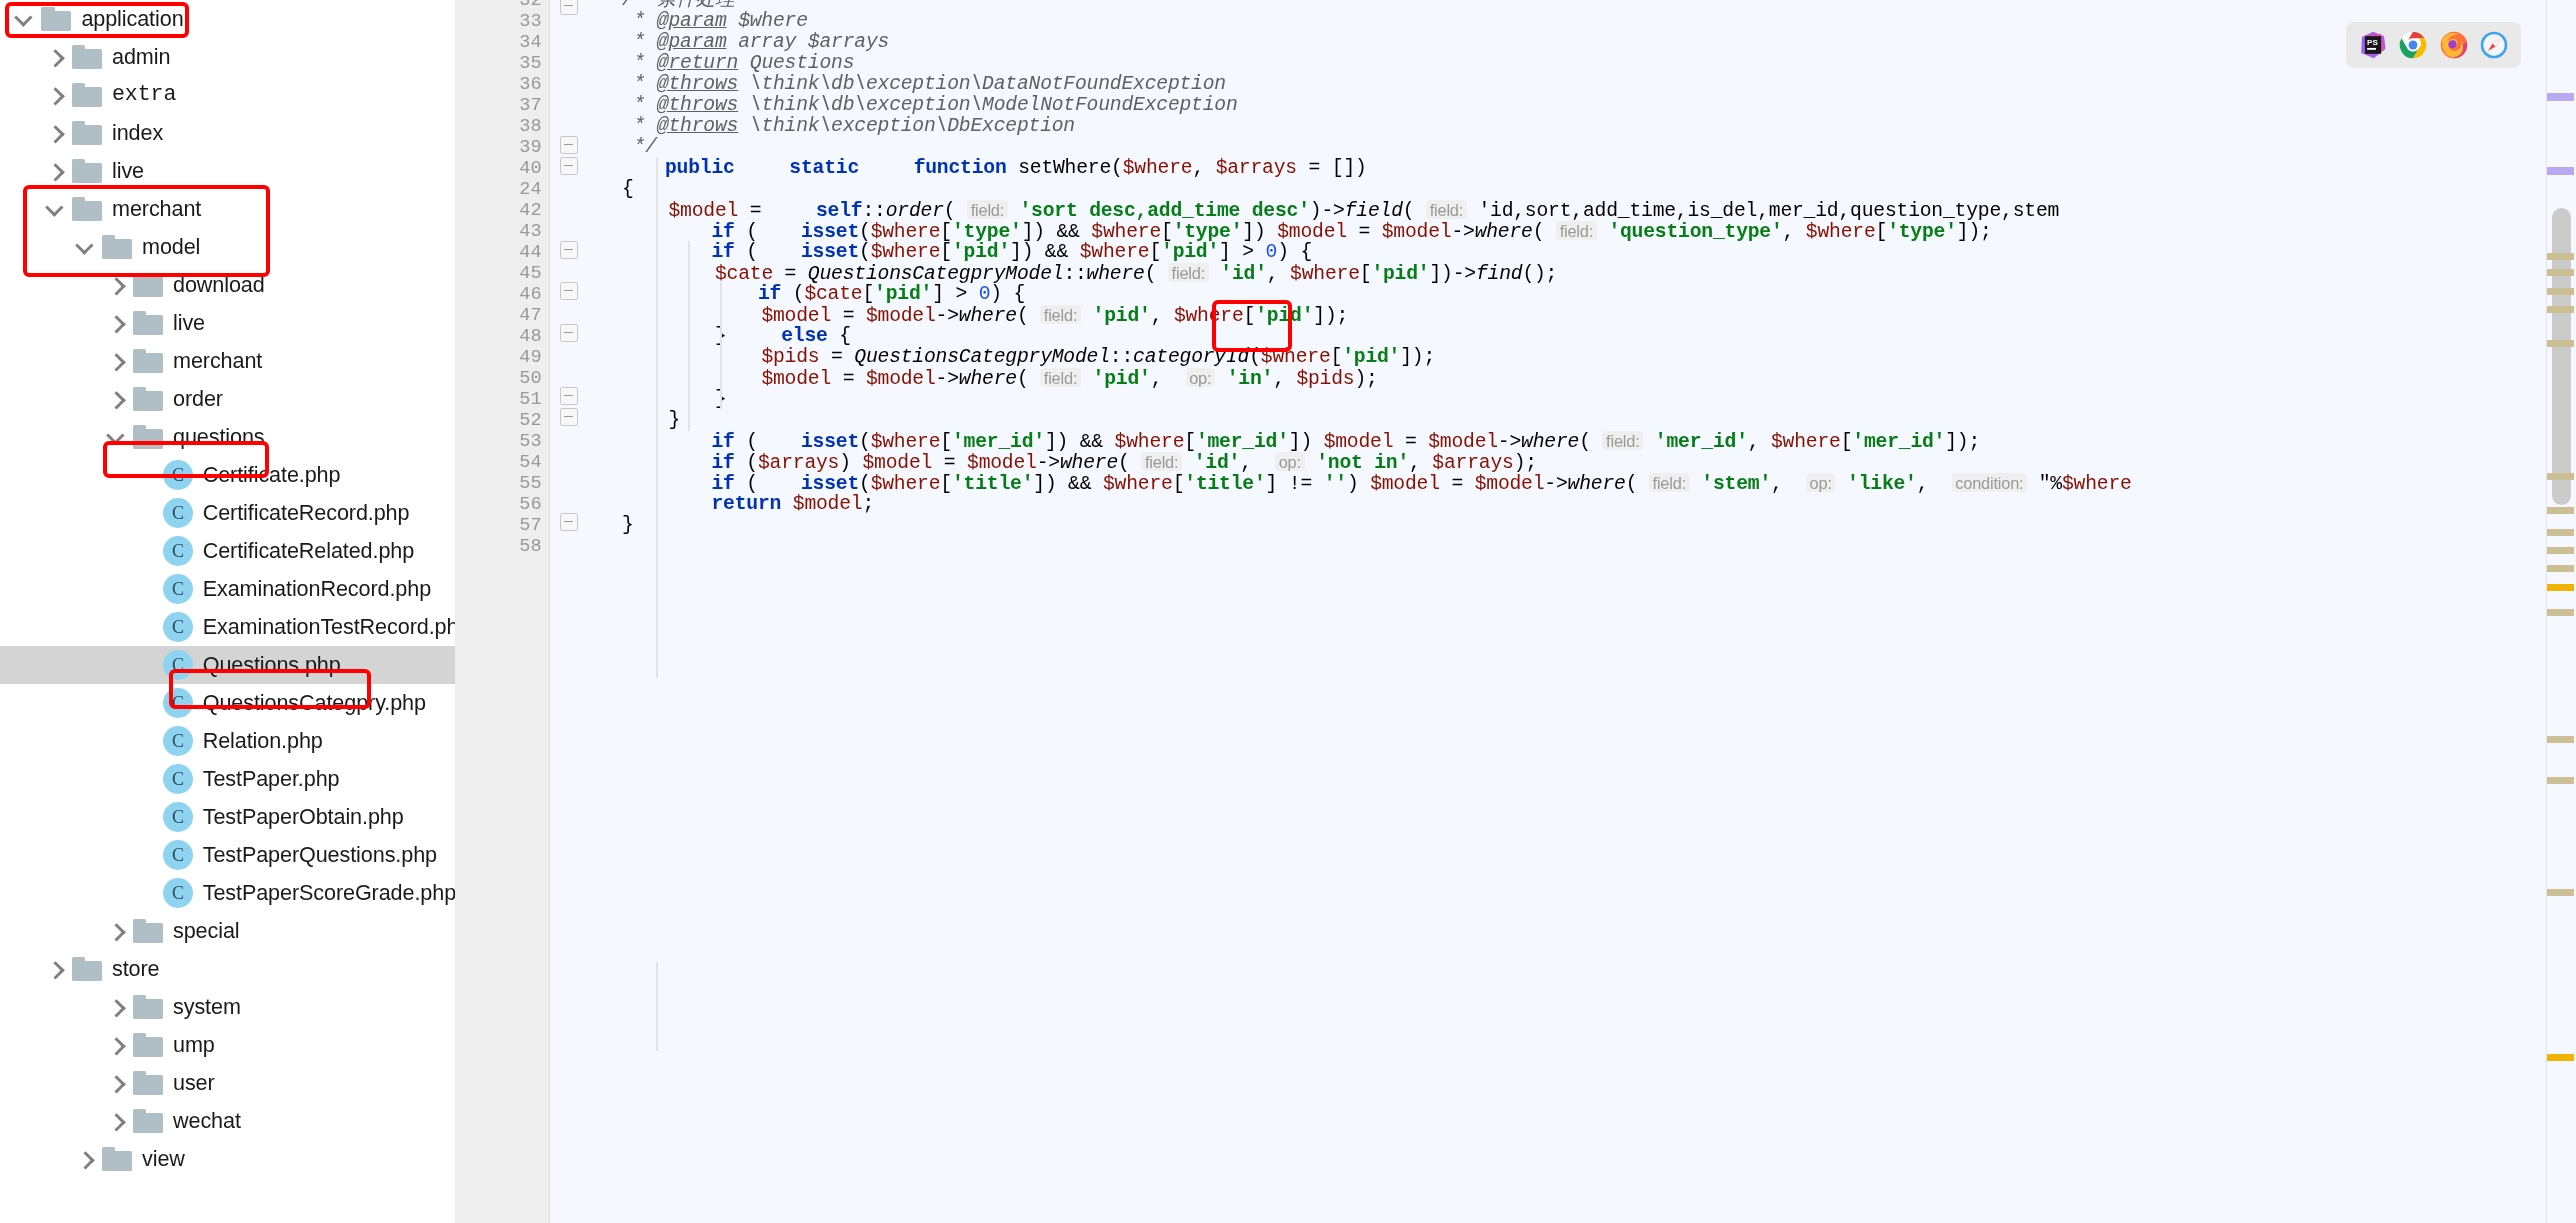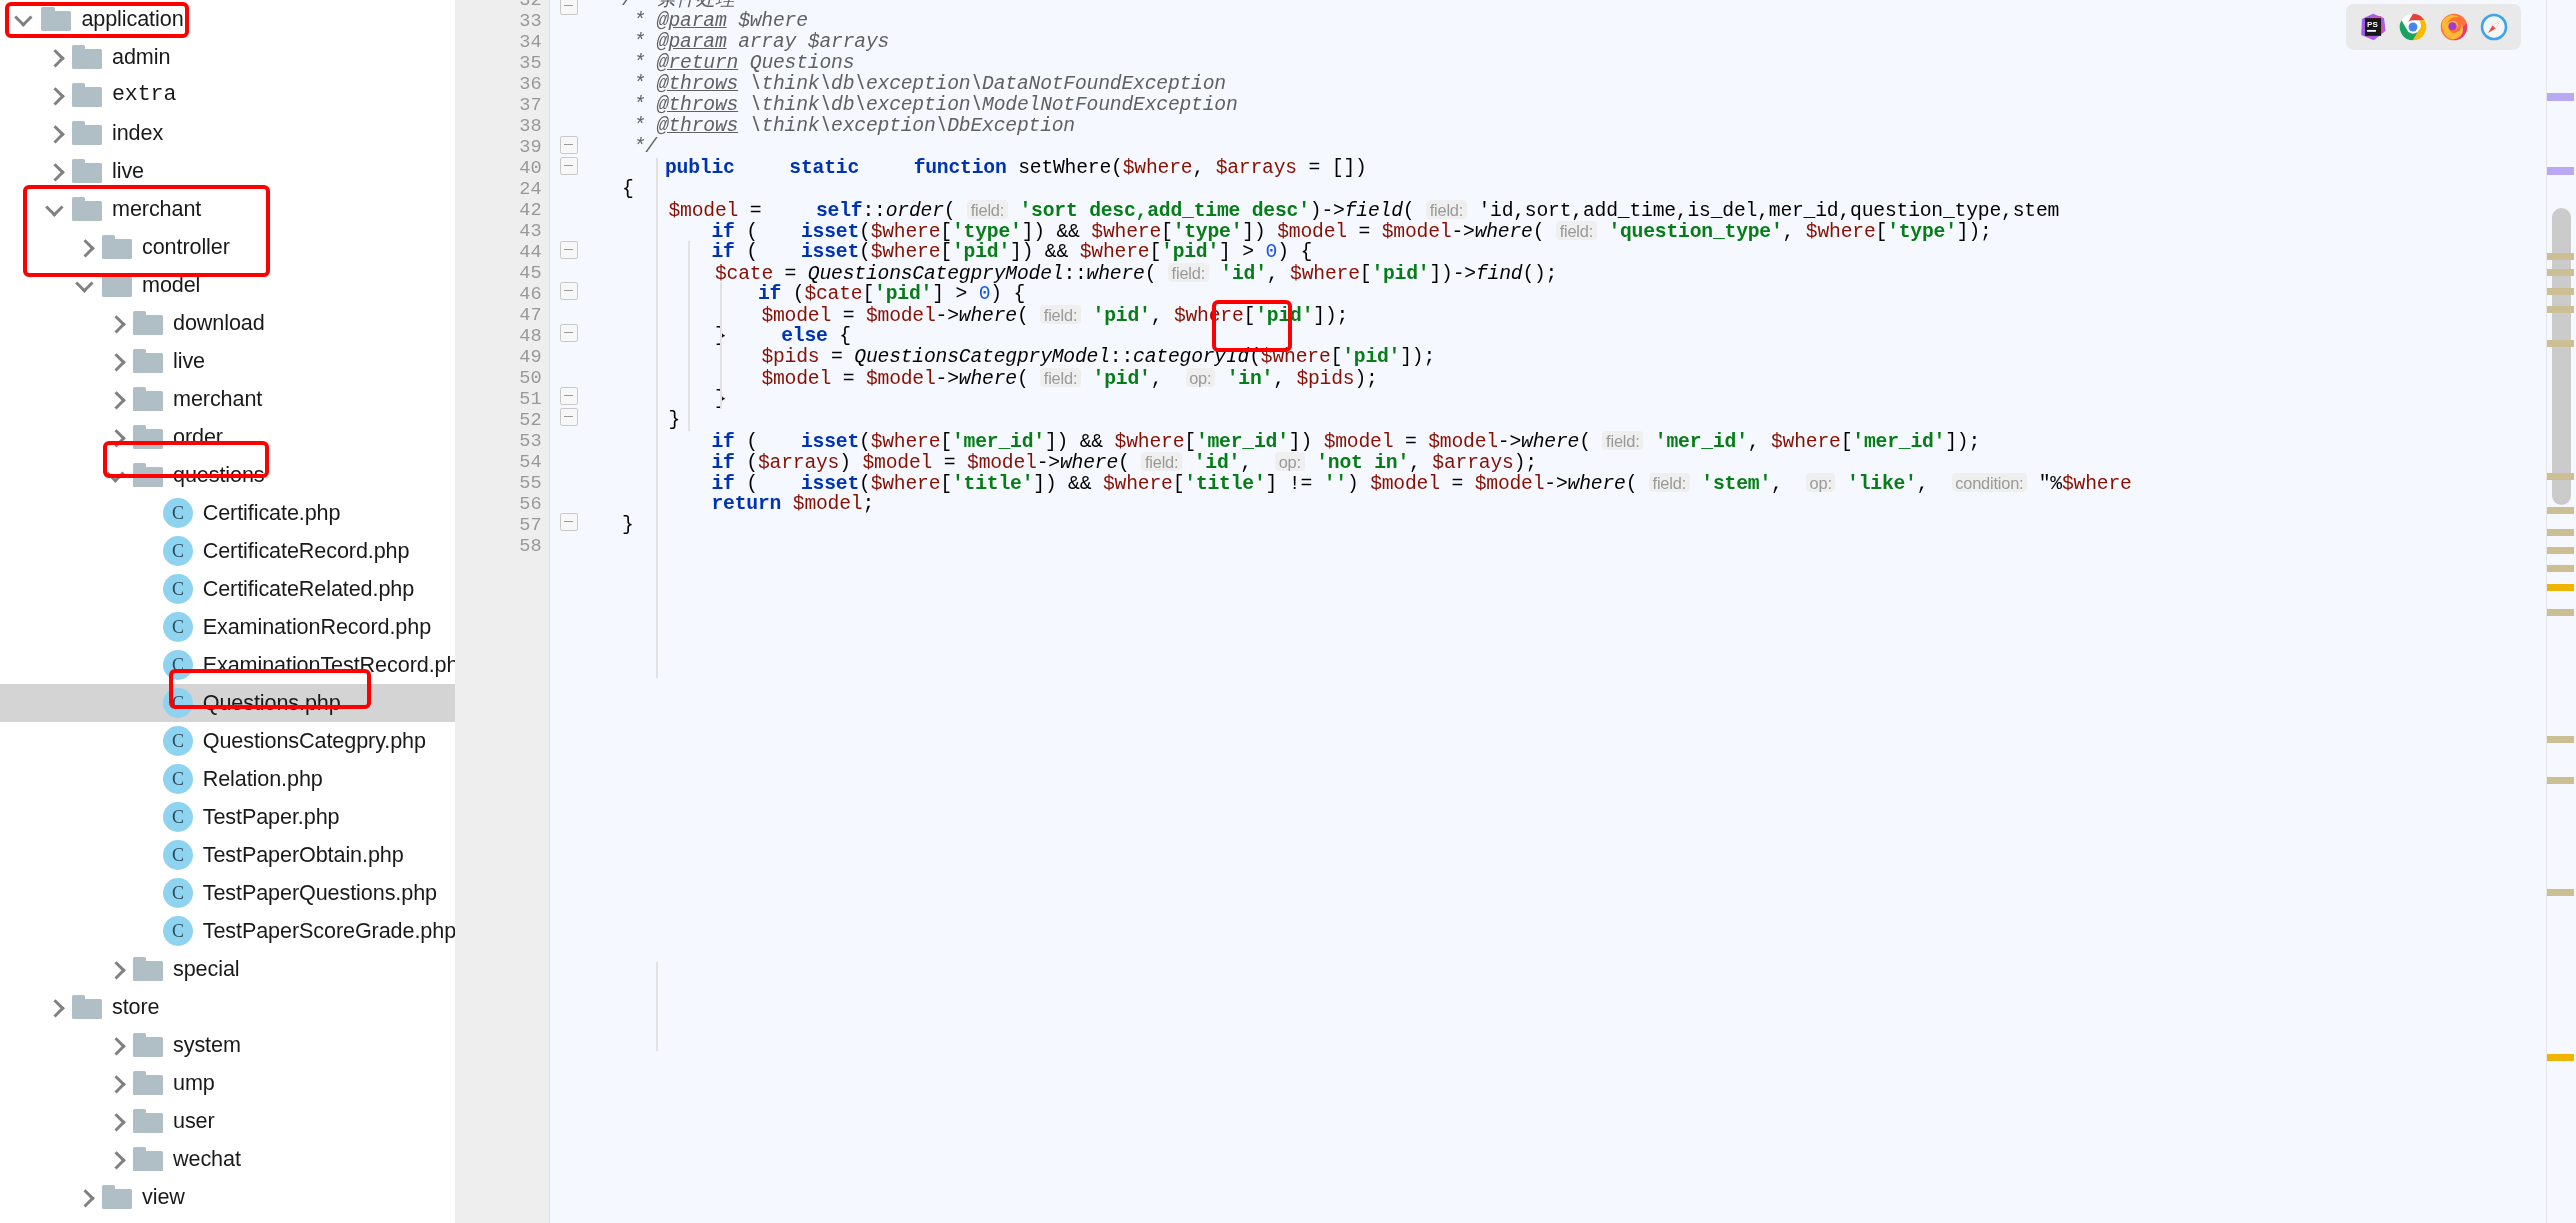--- a/index.html
+++ b/index.html
@@ -205,21 +205,21 @@
     left: 4.5px;
     width: 19.3px;
     background: #c3c3c3;
     border-radius: 9.7px;
     opacity: .85;
   }
 
   
   #browser-bar {
     position: absolute;
-    right: 55px; top: 4px;
+    right: 55px; top: 22px;
     height: 46px;
     background: #e9e9e9;
     border-radius: 7.4px;
     display: flex;
     align-items: center;
     gap: 12.6px;
     padding: 0 12.6px;
     z-index: 60;
   }
   .bico { width: 28px; height: 28px; position: relative; border-radius: 50%; }
@@ -254,25 +254,20 @@
         </div>
         <div class="node" style="padding-left: 44px;">
           <span class="arrow"></span>
           <span class="folder-ico"></span>
           <span class="lbl">live</span>
         </div>
         <div class="node" style="padding-left: 44px;">
           <span class="arrow open"></span>
           <span class="folder-ico"></span>
           <span class="lbl">merchant</span>
-        </div>
-        <div class="node" style="padding-left: 74px;">
-          <span class="arrow"></span>
-          <span class="folder-ico"></span>
-          <span class="lbl">controller</span>
         </div>
         <div class="node" style="padding-left: 74px;">
           <span class="arrow open"></span>
           <span class="folder-ico"></span>
           <span class="lbl">model</span>
         </div>
         <div class="node" style="padding-left: 105px;">
           <span class="arrow"></span>
           <span class="folder-ico"></span>
           <span class="lbl">download</span>

